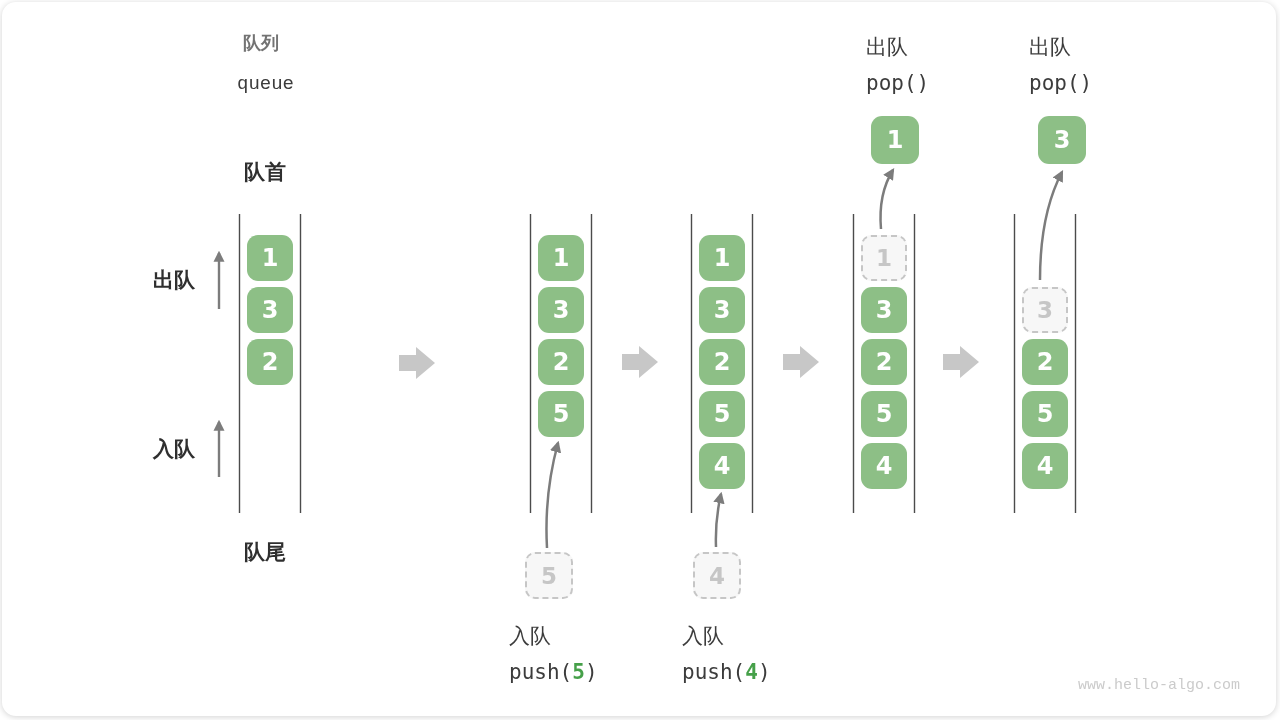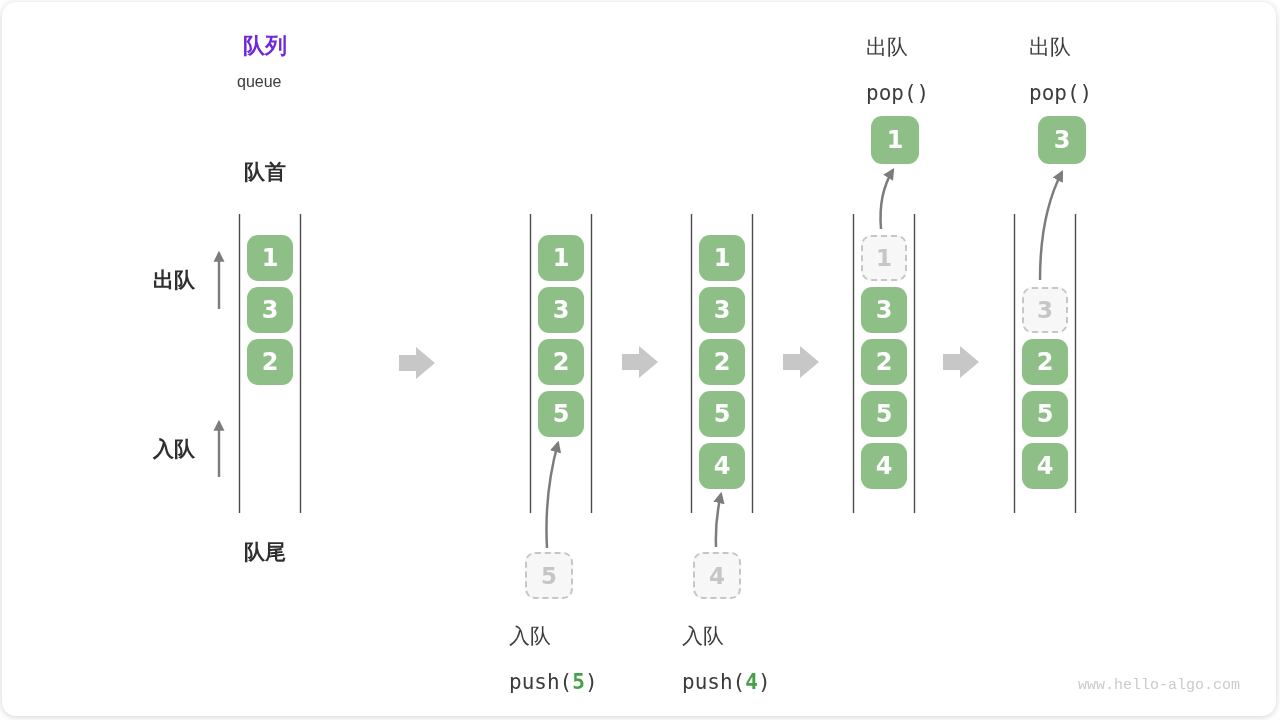--- a/index.html
+++ b/index.html
@@ -4,27 +4,27 @@
 <style>
   html,body{margin:0;padding:0;width:1280px;height:720px;background:#ffffff;overflow:hidden;}
   .card{
     position:absolute; left:2px; top:2px; width:1274px; height:714px;
     background:#ffffff; border-radius:14px;
     box-shadow:0 1px 6px rgba(0,0,0,0.18);
   }
   .canvas{position:absolute;inset:0;font-family:"Liberation Sans",sans-serif;color:#3c3c3c;}
   #arrow-layer{position:absolute;left:0;top:0;}
   .abs{position:absolute;}
-  .title-zh{font-size:22px;font-weight:700;color:#6d28d9;}
-  .title-en{font-family:Liberation Sans, sans-serif;font-size:16px;color:#3c3c3c;}
+  .title-zh{font-size:18px;font-weight:700;color:#737373;}
+  .title-en{font-family:Liberation Mono, monospace;font-size:19px;color:#3c3c3c;}
   .cjk-bold{font-size:21px;font-weight:700;color:#2f2f2f;}
   .cjk-med{font-size:21px;font-weight:500;color:#3c3c3c;}
   .mono{font-family:"DejaVu Sans Mono",monospace;font-size:21px;color:#3c3c3c;}
   .mono .arg{color:#46a049;font-weight:700;}
-  .op-label .code{margin-top:20px;}
+  .op-label .code{margin-top:10px;}
   .block{
     position:absolute;background:#8dbf86;border-radius:11px;
     color:#ffffff;font-weight:700;font-size:24px;
     display:flex;align-items:center;justify-content:center;
     font-family:"DejaVu Sans",sans-serif;
   }
   .ghost{
     position:absolute;background:#f7f7f7;border:2px dashed #c6c6c6;border-radius:10px;
     color:#c6c6c6;font-weight:600;font-size:23px;box-sizing:border-box;
     display:flex;align-items:center;justify-content:center;

